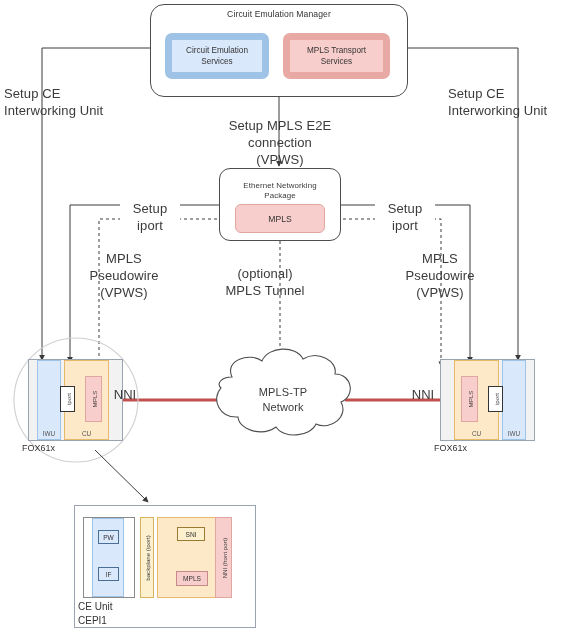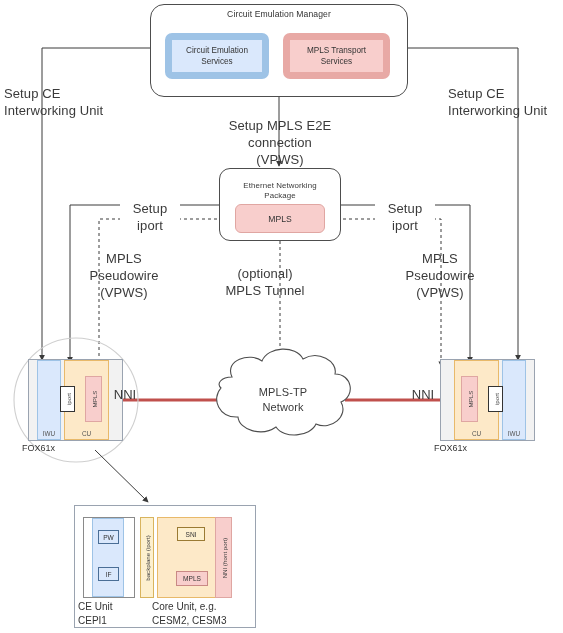--- a/index.html
+++ b/index.html
@@ -332,16 +332,14 @@
   <div class="abs" id="core-col"></div>
   <div class="abs" id="sni-box">SNI</div>
   <div class="abs" id="mpls-bot-box">MPLS</div>
 
   <div class="abs" id="nni-col">
     <span class="vtext" style="font-size:6.1px;">NNI (front port)</span>
   </div>
 
   <div class="cap" style="left:78px; top:600px; width:66px;">CE Unit
 CEPI1</div>
-  <div class="cap" style="left:152px; top:600px; width:98px;">Core Unit, e.g.
-CESM2, CESM3</div>
 
 </div>
 
 </body></html>

